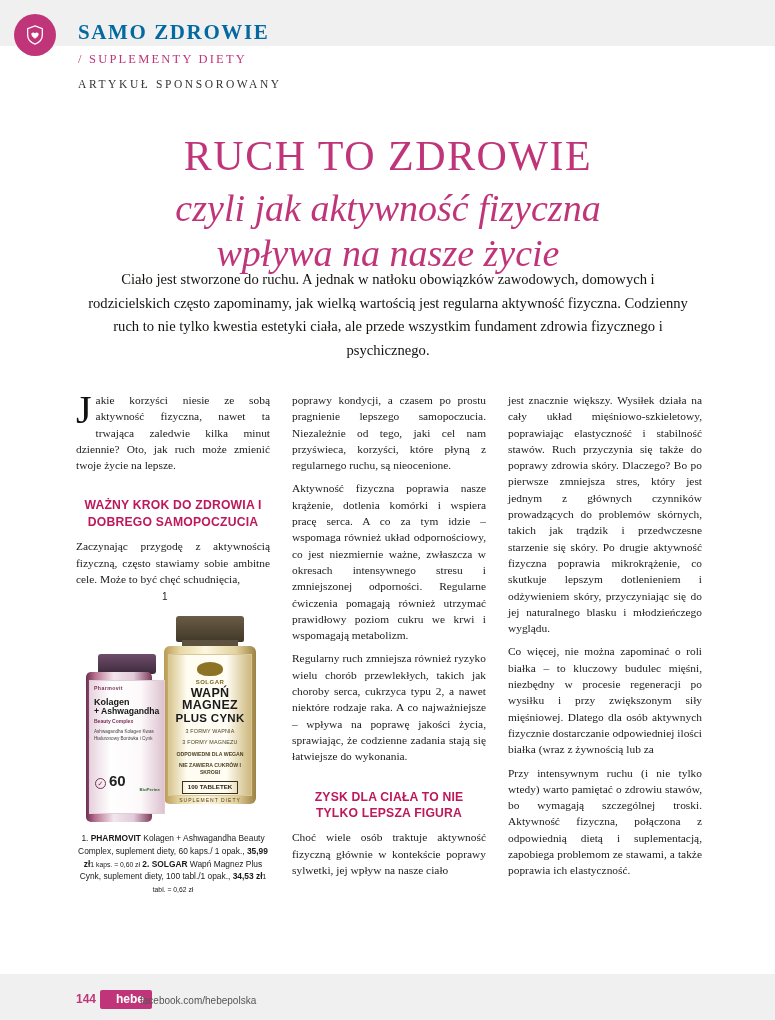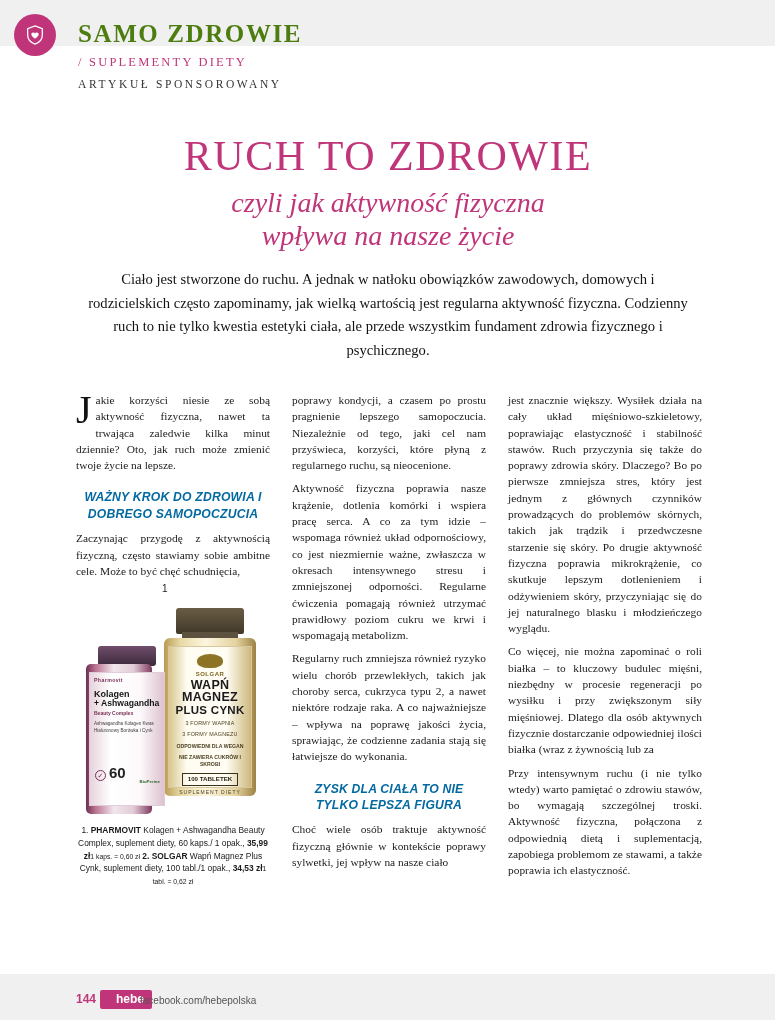--- a/index.html
+++ b/index.html
@@ -21,22 +21,22 @@
   .logo-badge {
     position:absolute; left:14px; top:14px; width:42px; height:42px;
     background:#c0357a; border-radius:50%;
     display:flex; align-items:center; justify-content:center;
   }
   .logo-badge svg { display:block; }
 
   .kicker-wrap { position:absolute; left:78px; top:20px; }
   .kicker-title {
     font-family:"Liberation Serif", serif;
-    font-size:25px; font-weight:bold; letter-spacing:1.6px;
-    color:#4d7c0f;
+    font-size:21px; font-weight:bold; letter-spacing:1.6px;
+    color:#0369a1;
   }
   .kicker-sub {
     margin-top:7px;
     font-size:12.5px; letter-spacing:2.2px; color:#c0357a;
     font-family:"Liberation Serif", serif;
   }
   .kicker-sponsored {
     position:absolute; left:78px; top:78px;
     font-size:11.5px; letter-spacing:2.6px; color:#333;
     font-family:"Liberation Serif", serif;
@@ -48,21 +48,21 @@
     text-align:center;
     margin-top:24px;
   }
   .headline h1 {
     margin:0;
     font-size:42px; font-weight:normal; letter-spacing:1.5px;
     color:#c0357a; font-family:"Liberation Serif", serif;
   }
   .headline .sub1, .headline .sub2 {
     font-style:italic; color:#c0357a;
-    font-size:28px; line-height:1.18;
+    font-size:38px; line-height:1.18;
     font-family:"Liberation Serif", serif;
   }
   .headline .sub1 { margin-top:6px; }
 
   
   .lead {
     position:absolute; left:82px; top:268px; width:612px;
     text-align:center; font-size:14.6px; line-height:1.62;
     font-family:"Liberation Serif", serif; color:#14120f;
   }
@@ -76,25 +76,24 @@
   .col p { margin:0 0 7px 0; }
 
   .dropcap-para { position:relative; }
   .dropcap {
     float:left; font-size:40px; line-height:32px;
     padding:2px 4px 0 0; font-family:"Liberation Serif", serif;
     color:#14120f;
   }
 
   .subhead {
-    color:#0369a1; font-weight:bold; text-align:center;
+    color:#be185d; font-weight:bold; text-align:center;
     font-family:"Liberation Sans", sans-serif;
     font-size:12.2px; line-height:1.35; letter-spacing:.2px;
-    margin:16px 0 8px 0;
-    font-style:italic;
+    margin:24px 0 8px 0;
   }
 
   
   .product-block {
     position:relative; width:194px; height:230px; margin-top:6px;
   }
   .num1 {
     position:absolute; left:86px; top:-4px; font-size:10px; color:#222;
     font-family:"Liberation Sans", sans-serif;
   }

